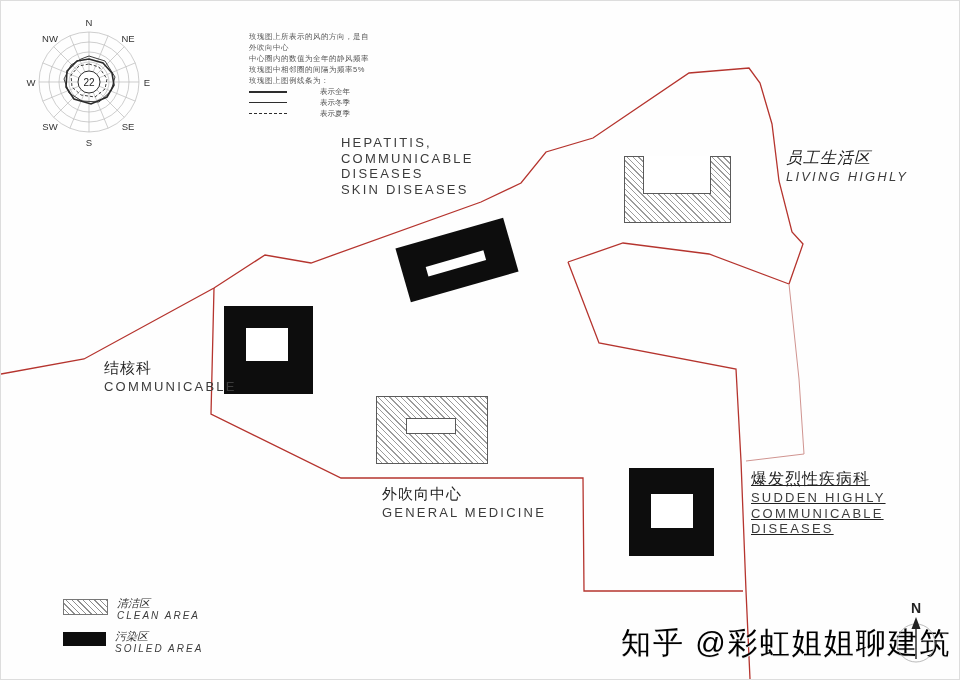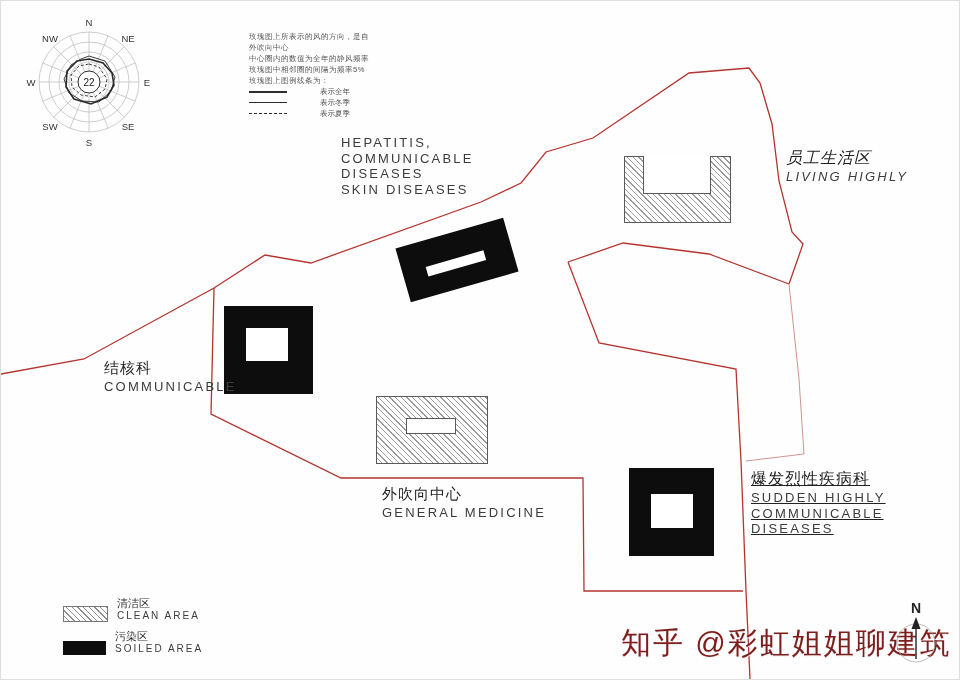--- a/index.html
+++ b/index.html
@@ -23,30 +23,30 @@
   .rose-desc{position:absolute;left:248px;top:30px;width:150px;}
   .rose-desc .dline{font-size:7.5px;color:#555;line-height:11px;letter-spacing:.5px;}
   .rose-key-row{display:flex;align-items:center;height:11px;gap:28px;}
   .key-sample{width:38px;margin-right:5px;}
   .key-thick{border-top:2.2px solid #2d2d2d;}
   .key-thin{border-top:1px solid #2d2d2d;}
   .key-dash{border-top:1px dashed #2d2d2d;}
   .key-label{font-size:7.5px;color:#555;}
   
   .legend{position:absolute;left:62px;top:596px;}
-  .legend-row{display:flex;align-items:flex-end;margin-bottom:8px;}
+  .legend-row{display:flex;align-items:flex-start;margin-bottom:8px;font-style:italic;}
   .legend-swatch{width:43px;height:14px;margin-right:9px;margin-top:2px;}
   .legend-hatch{background:repeating-linear-gradient(45deg,#ffffff 0 3px,#8f8f8f 3px 4px);
                 border:1px solid #777;}
   .legend-dark{background:#0d0d0d;}
   .legend-zh{font-size:11px;color:#333;line-height:12px;}
   .legend-en{font-size:10px;letter-spacing:2px;color:#3c3c3c;line-height:12px;margin-top:1px;}
   
   .watermark{position:absolute;left:620px;top:622px;font-size:30px;letter-spacing:2px;
-             color:#7f1d1d;text-shadow:0 1px 0 #eee;white-space:nowrap;}
+             color:#000000;text-shadow:0 1px 0 #eee;white-space:nowrap;}
 </style>
 </head>
 <body>
 
 <div id="page">
 
   <svg class="abs" style="left:0;top:0;" width="958" height="678" viewBox="0 0 958 678">
     <polyline fill="none" stroke="#b5342e" stroke-width="1.3" points="0,373 83,358 213,287 264,254 310,262 480,201 520,182 545,151 592,137 688,72 748,67 759,82 771,123 778,180 791,231 802,243 788,283"></polyline>
     <polyline fill="none" stroke="#b5342e" stroke-width="1.3" points="213,287 210,413 340,477 582,477 583,590 742,590"></polyline>
     <polyline fill="none" stroke="#b5342e" stroke-width="1.3" points="567,261 622,242 708,253 788,283"></polyline>

